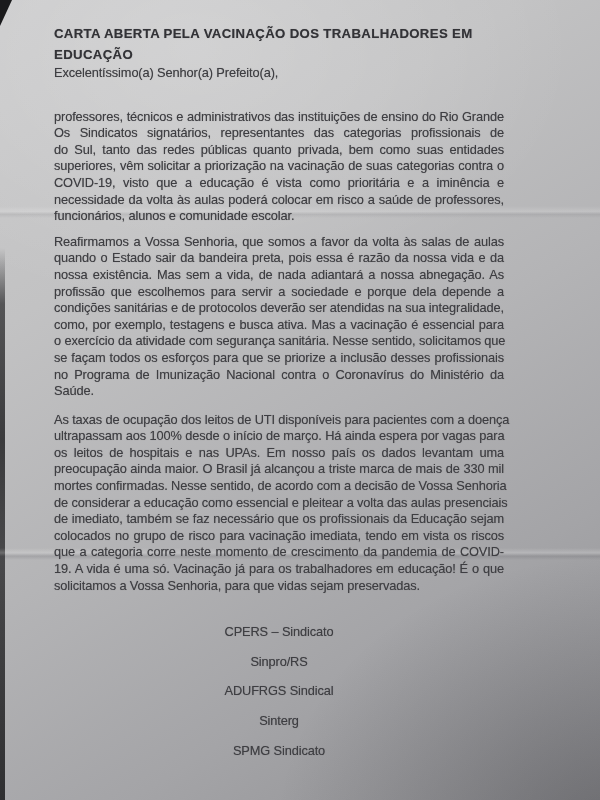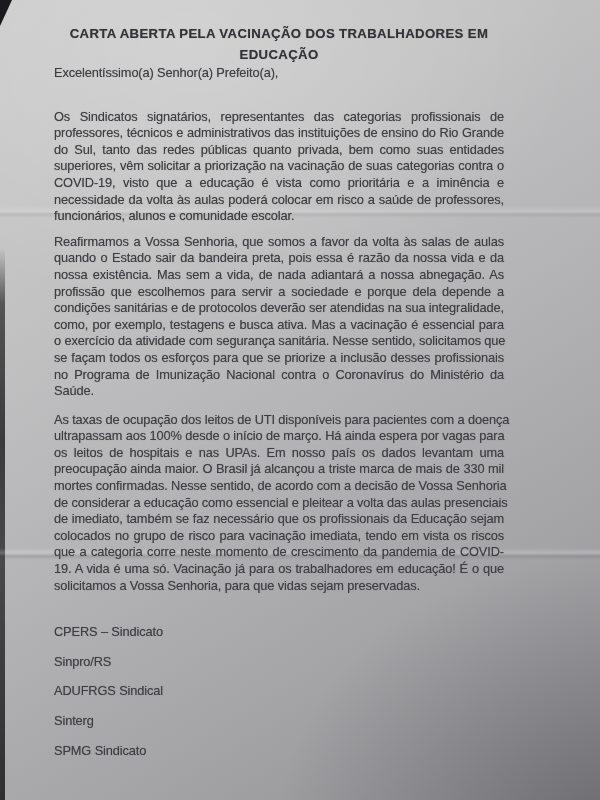--- a/index.html
+++ b/index.html
@@ -29,52 +29,52 @@
   .crease{position:absolute;left:0;width:600px;height:12px;}
   .crease-1{top:206px;background:linear-gradient(to bottom, rgba(255,255,255,0) 0%, rgba(255,255,255,0.16) 45%, rgba(80,80,86,0.10) 70%, rgba(255,255,255,0) 100%);}
   .crease-2{top:548px;background:linear-gradient(to bottom, rgba(255,255,255,0) 0%, rgba(255,255,255,0.20) 40%, rgba(70,70,76,0.16) 68%, rgba(255,255,255,0) 100%);}
   
   .content{
     position:absolute;left:54px;top:16px;width:450px;
     color:var(--ink,#3e3e42);
     font-size:12.8px;line-height:16.6px;letter-spacing:-0.12px;
     text-shadow:0 0 0.7px rgba(62,62,66,0.55);
   }
-  .title{margin-top:7px;font-weight:bold;font-size:13.2px;line-height:21px;letter-spacing:0.35px;color:#333337;text-align:center;}
+  .title{margin-top:7px;font-weight:bold;font-size:13.2px;line-height:21px;letter-spacing:0.35px;color:#333337;}
   .salutation{}
   .para{margin-top:0;}
   .para + .para{margin-top:0;}
   .para.p2{margin-top:9px;}
   .para.p3{margin-top:12px;}
   .para .jline{white-space:nowrap;text-align:justify;text-align-last:justify;}
   .para .jline.last{text-align-last:left;}
   .p1{margin-top:27px;}
   .signatures{margin-top:30px;}
-  .sig{white-space:nowrap;}
+  .sig{white-space:nowrap;text-align:center;}
   .sig + .sig{margin-top:13px;}
 </style>
 </head>
 <body>
 
 <div class="photo">
   <div class="corner-tl"></div>
   <div class="edge-left"></div>
   <div class="crease crease-1"></div>
   <div class="crease crease-2"></div>
 
   <div class="content">
     <div class="title">
       <div>CARTA ABERTA PELA VACINAÇÃO DOS TRABALHADORES EM</div>
       <div>EDUCAÇÃO</div>
     </div>
     <div class="salutation">Excelentíssimo(a) Senhor(a) Prefeito(a),</div>
     <div id="letter-body">
         <div class="para p1">
+          <div class="jline">professores, técnicos e administrativos das instituições de ensino do Rio Grande</div>
           <div class="jline">Os Sindicatos signatários, representantes das categorias profissionais de</div>
-          <div class="jline">professores, técnicos e administrativos das instituições de ensino do Rio Grande</div>
           <div class="jline">do Sul, tanto das redes públicas quanto privada, bem como suas entidades</div>
           <div class="jline">superiores, vêm solicitar a priorização na vacinação de suas categorias contra o</div>
           <div class="jline">COVID-19, visto que a educação é vista como prioritária e a iminência e</div>
           <div class="jline">necessidade da volta às aulas poderá colocar em risco a saúde de professores,</div>
           <div class="jline last">funcionários, alunos e comunidade escolar.</div>
         </div>
         <div class="para p2">
           <div class="jline">Reafirmamos a Vossa Senhoria, que somos a favor da volta às salas de aulas</div>
           <div class="jline">quando o Estado sair da bandeira preta, pois essa é razão da nossa vida e da</div>
           <div class="jline">nossa existência. Mas sem a vida, de nada adiantará a nossa abnegação. As</div>

